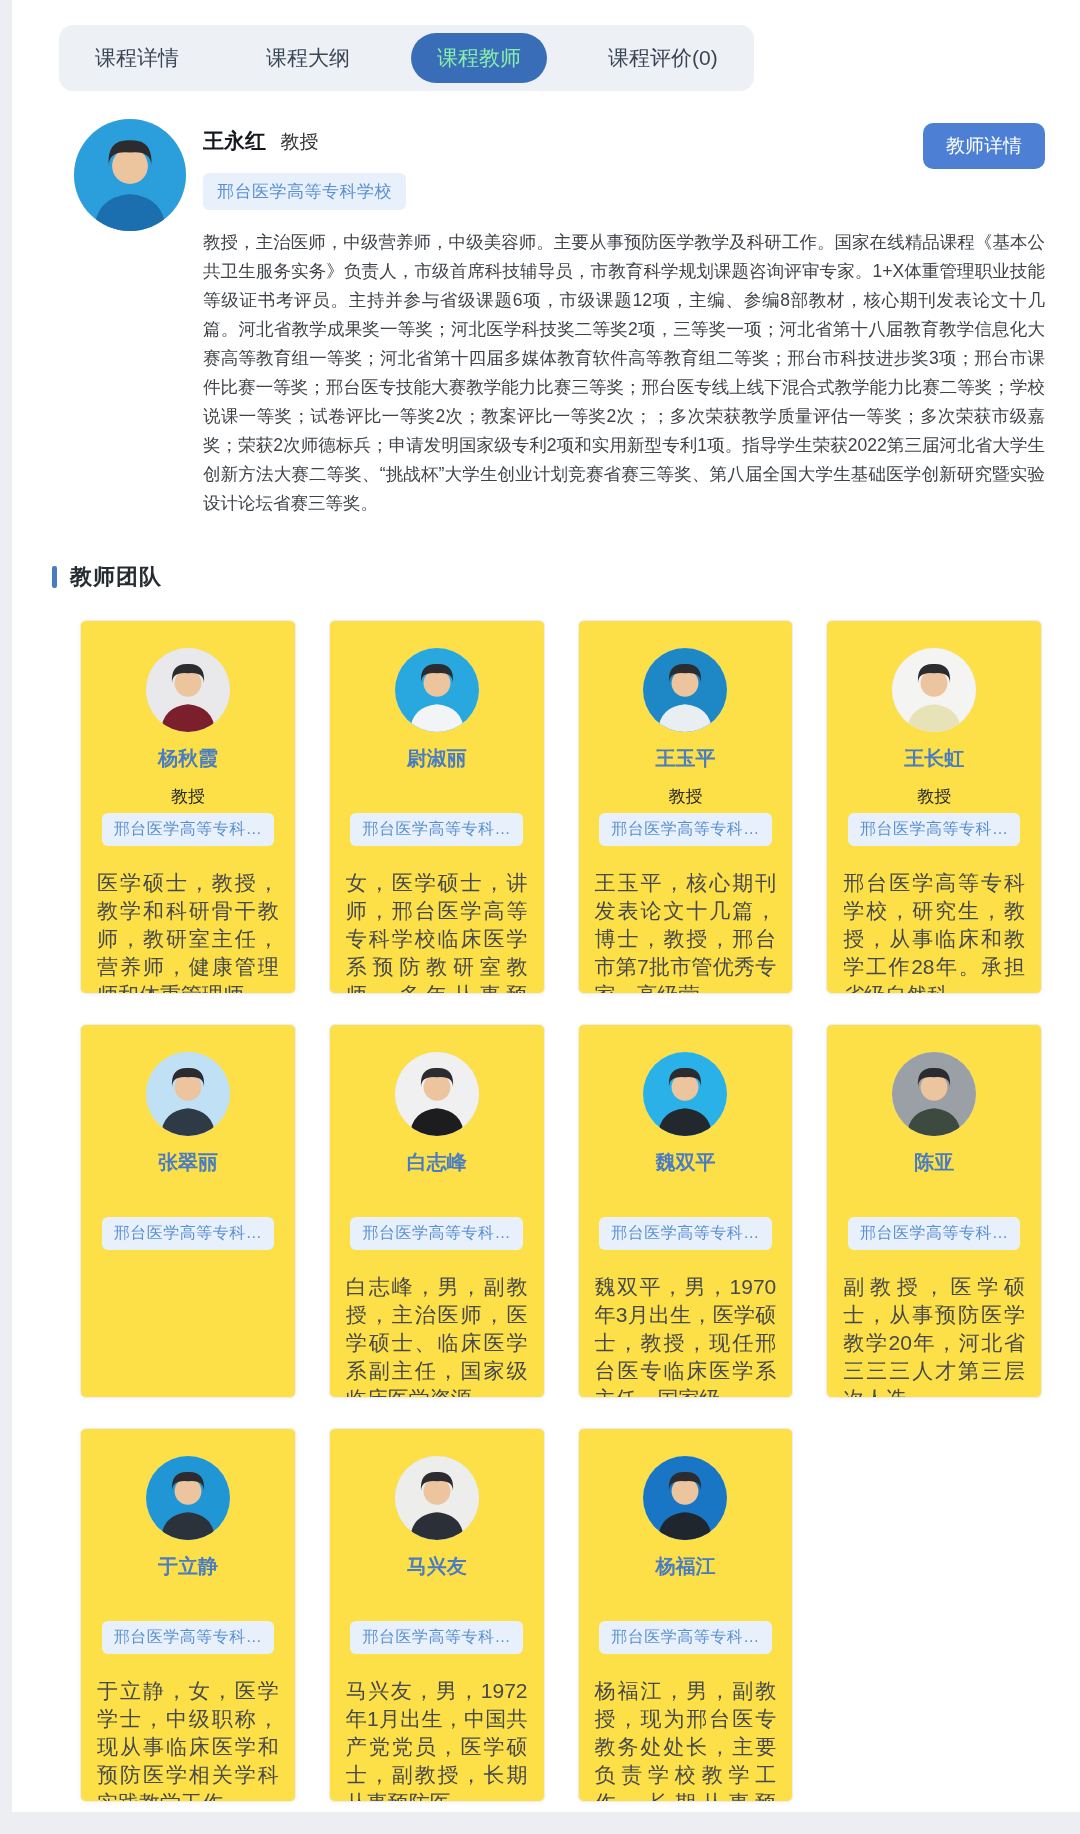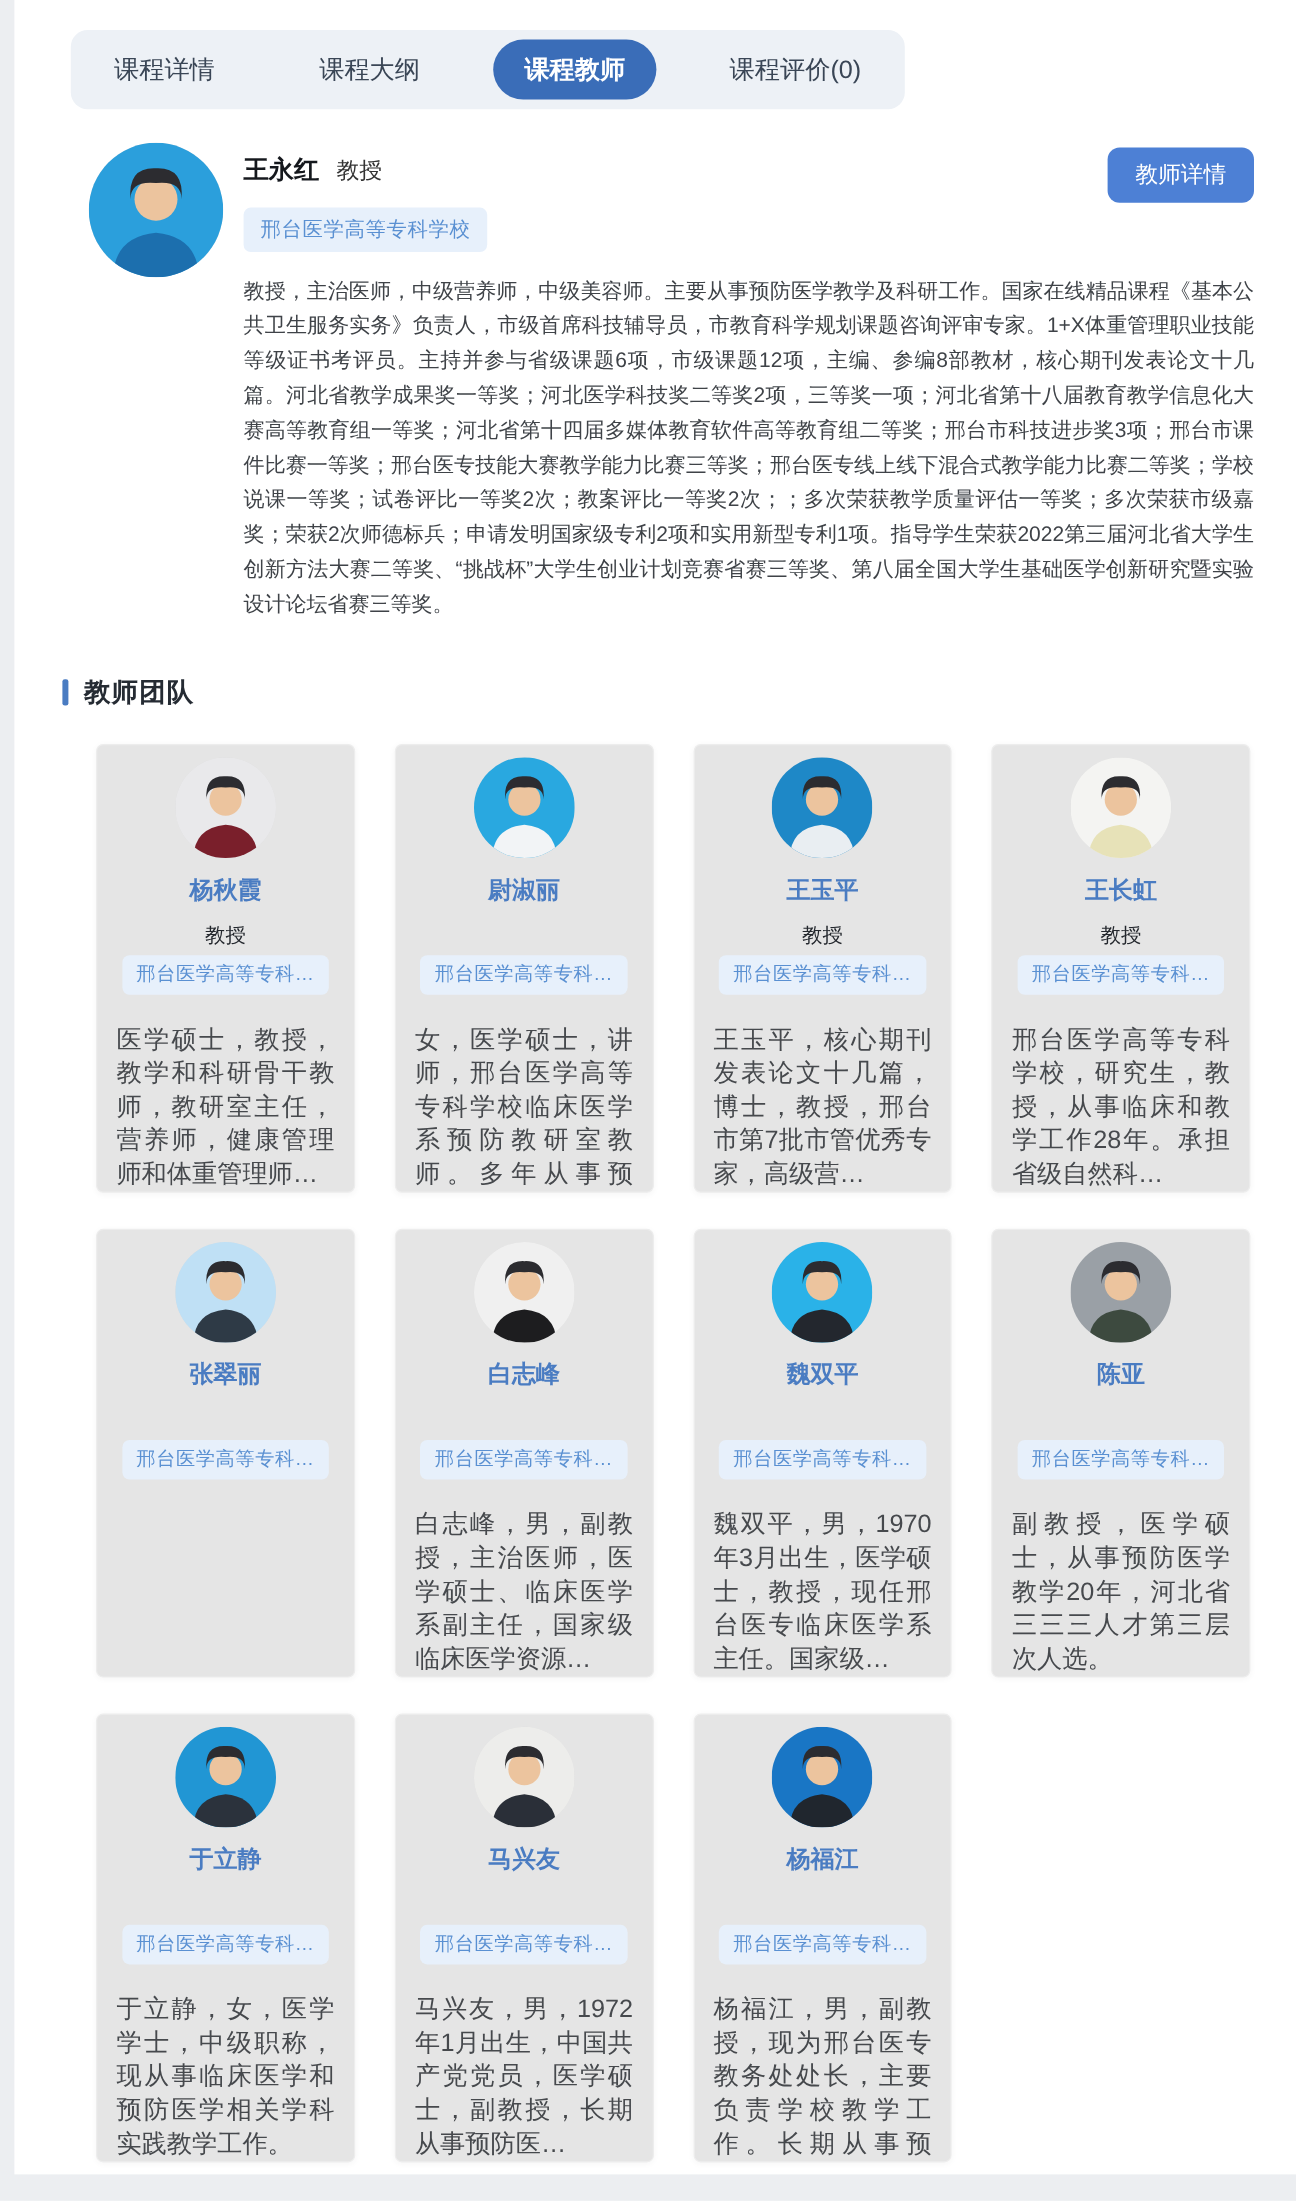--- a/index.html
+++ b/index.html
@@ -21,21 +21,21 @@
     display:inline-flex; align-items:center;
     margin:25px 0 0 47px;
     background:#edf1f6; border-radius:14px;
     padding:8px 10px;
     gap:35px;
   }
   .tab {
     padding:11px 26px; font-size:21px; color:#3a4656;
     border-radius:999px; white-space:nowrap; cursor:pointer;
   }
-  .tab.active { background:#3a6db8; color:#ffffff;font-weight:bold; }
+  .tab.active { background:#3a6db8; color:#86efac; }
 
   
   .sec-head { display:flex; align-items:center; margin:44px 0 0 40px; }
   .sec-bar { width:5px; height:22px; background:#4a7cc2; border-radius:2px; margin-right:13px; }
   .sec-head h2 { font-size:22px; color:#252b33; font-weight:600; letter-spacing:1px; }
 
   
   .leader { position:relative; margin:28px 35px 0 62px; display:flex; }
   .avatar { border-radius:50%; overflow:hidden; background:#ddd; flex:none; }
   .avatar svg { display:block; width:100%; height:100%; }
@@ -60,23 +60,23 @@
     font-family:inherit; cursor:pointer;
   }
 
   
   .team-grid {
     margin:28px 38px 0 68px;
     display:grid; grid-template-columns:repeat(4,1fr);
     gap:30px 33px;
   }
   .card {
-    background:#e5e5e5; border:1px solid #ededed; border-radius:6px;
+    background:#fde047; border:1px solid #ededed; border-radius:6px;
     box-shadow:0 1px 5px rgba(0,0,0,.04);
-    height:374px; padding:10px 16px 0;
+    height:374px; padding:27px 16px 0;
     text-align:center; overflow:hidden; cursor:pointer;
   }
   .avatar-sm { width:84px; height:84px; margin:0 auto; }
   .card-name { margin-top:13px; font-size:20px; font-weight:600; color:#4a7cc2; }
   .card-title { margin-top:8px; height:33px; line-height:33px; font-size:17px; color:#23272d; }
   .badge-sm {
     font-size:16px; padding:6px 12px; max-width:100%;
     white-space:nowrap; overflow:hidden;
   }
   .card-desc {

